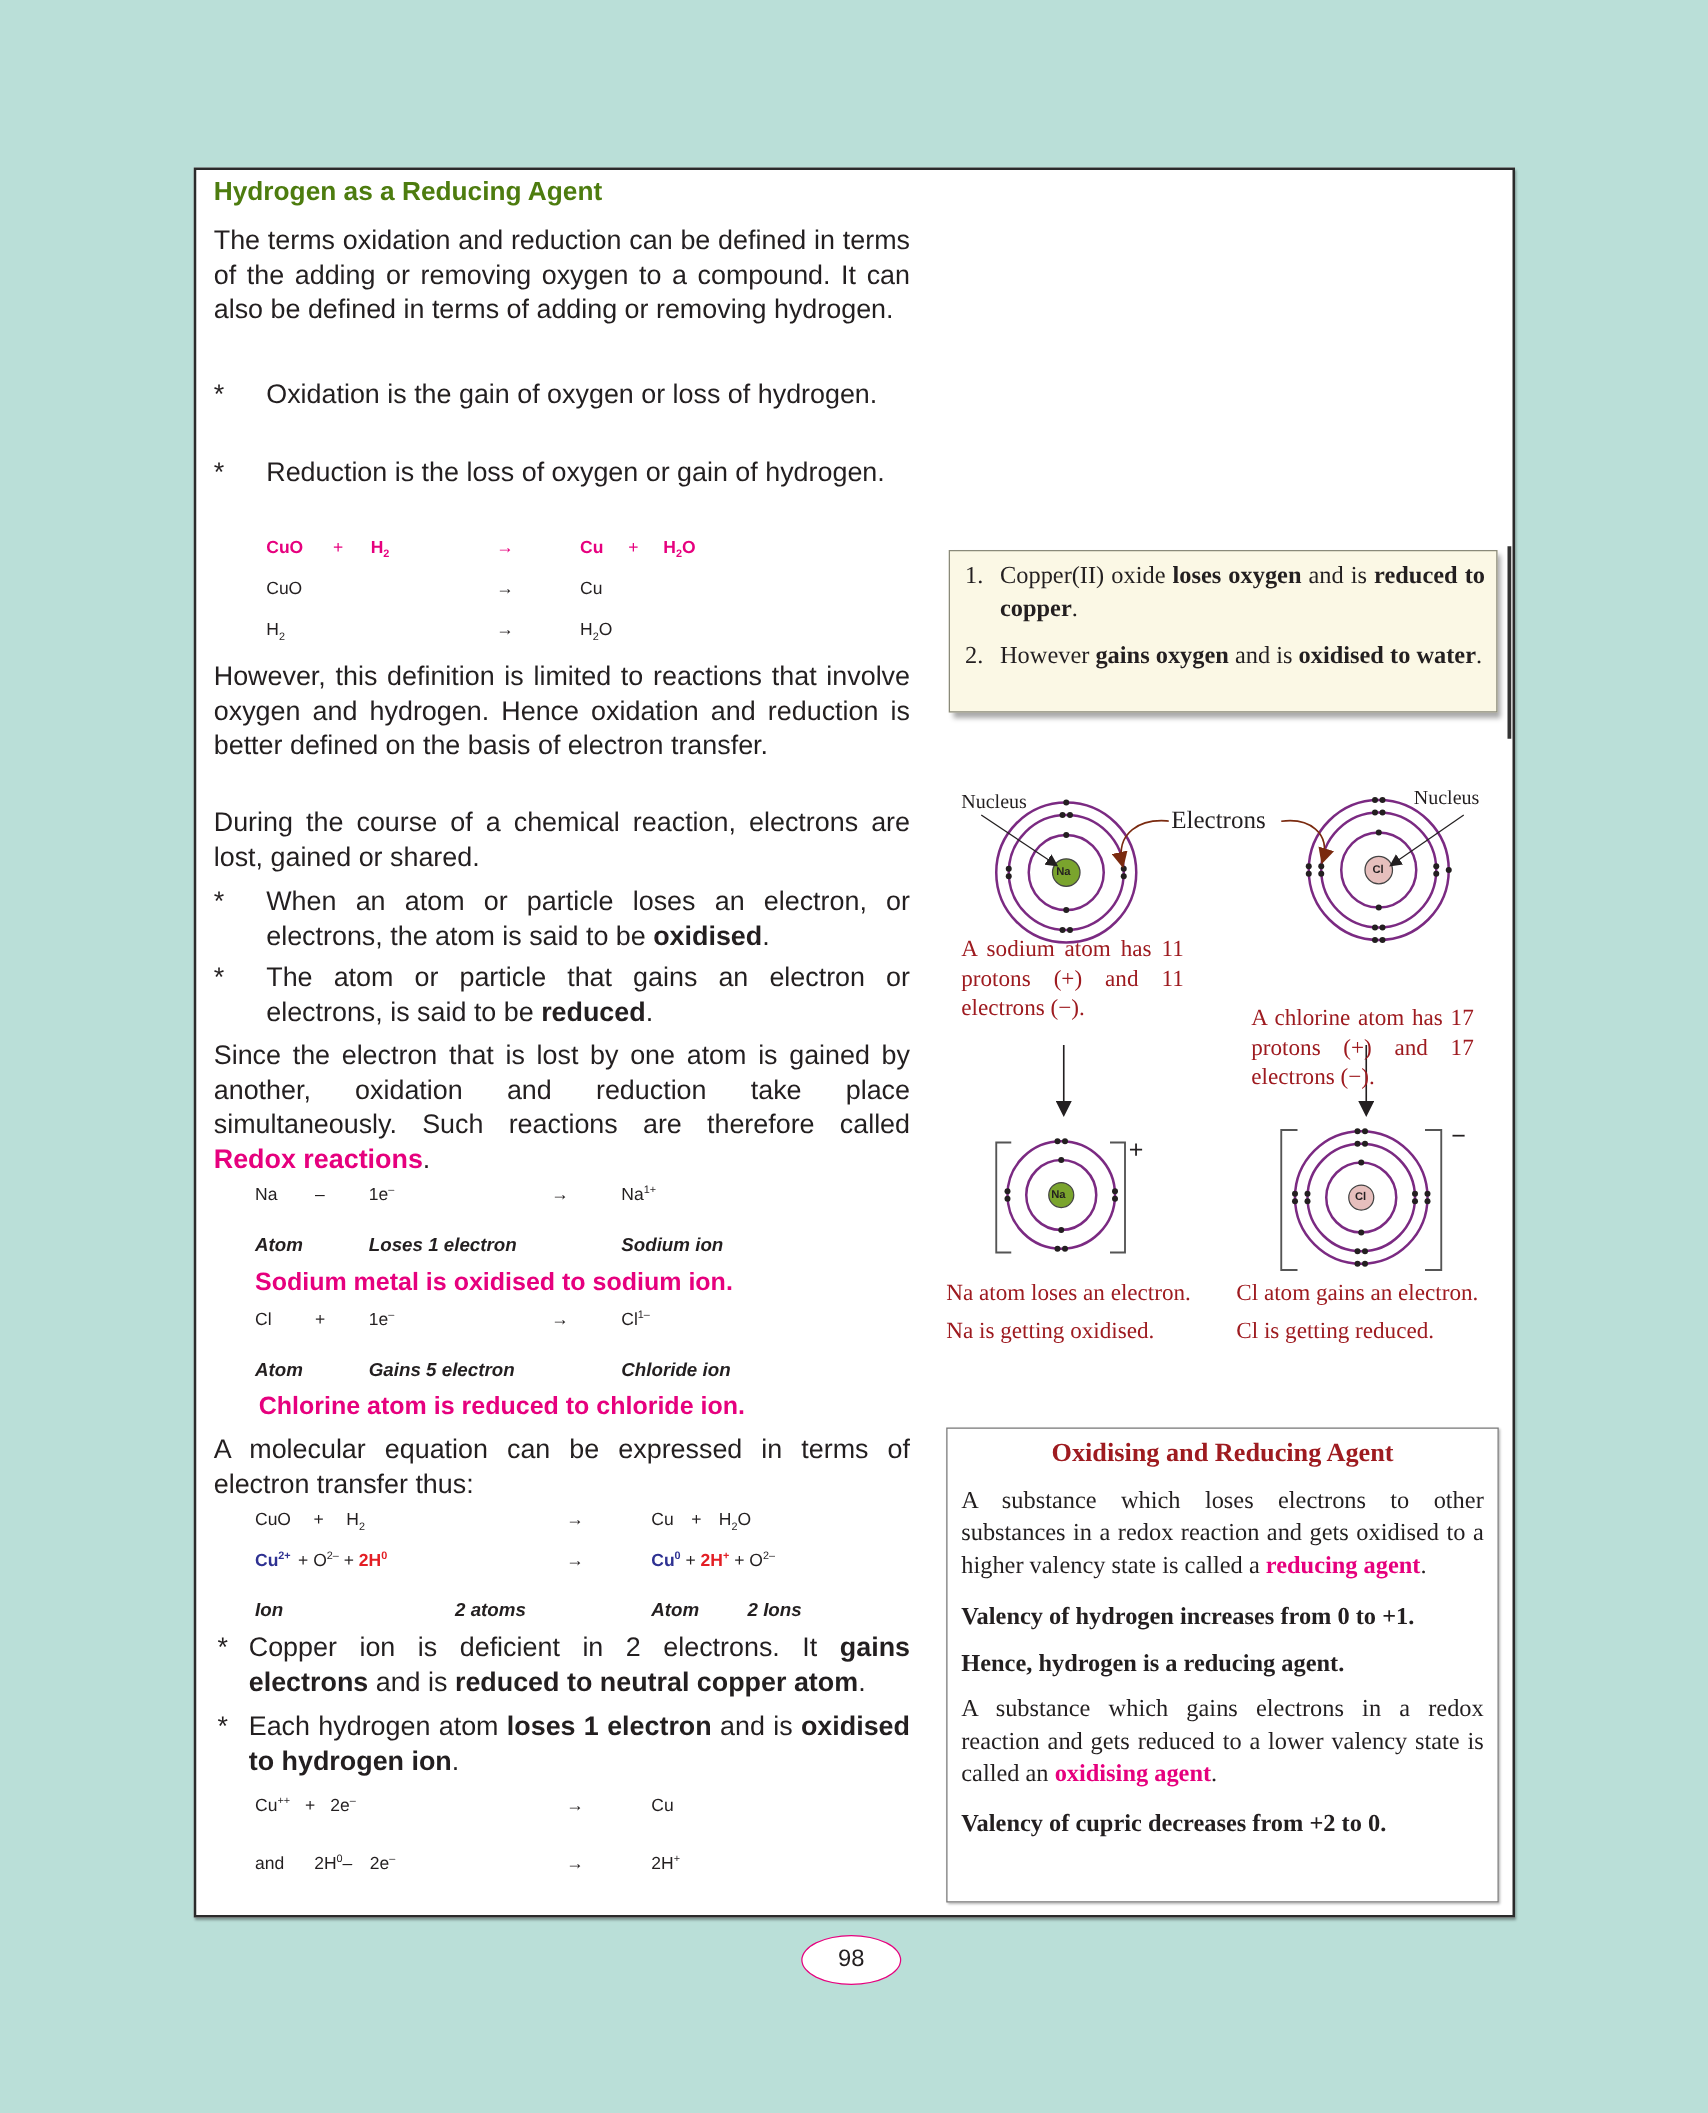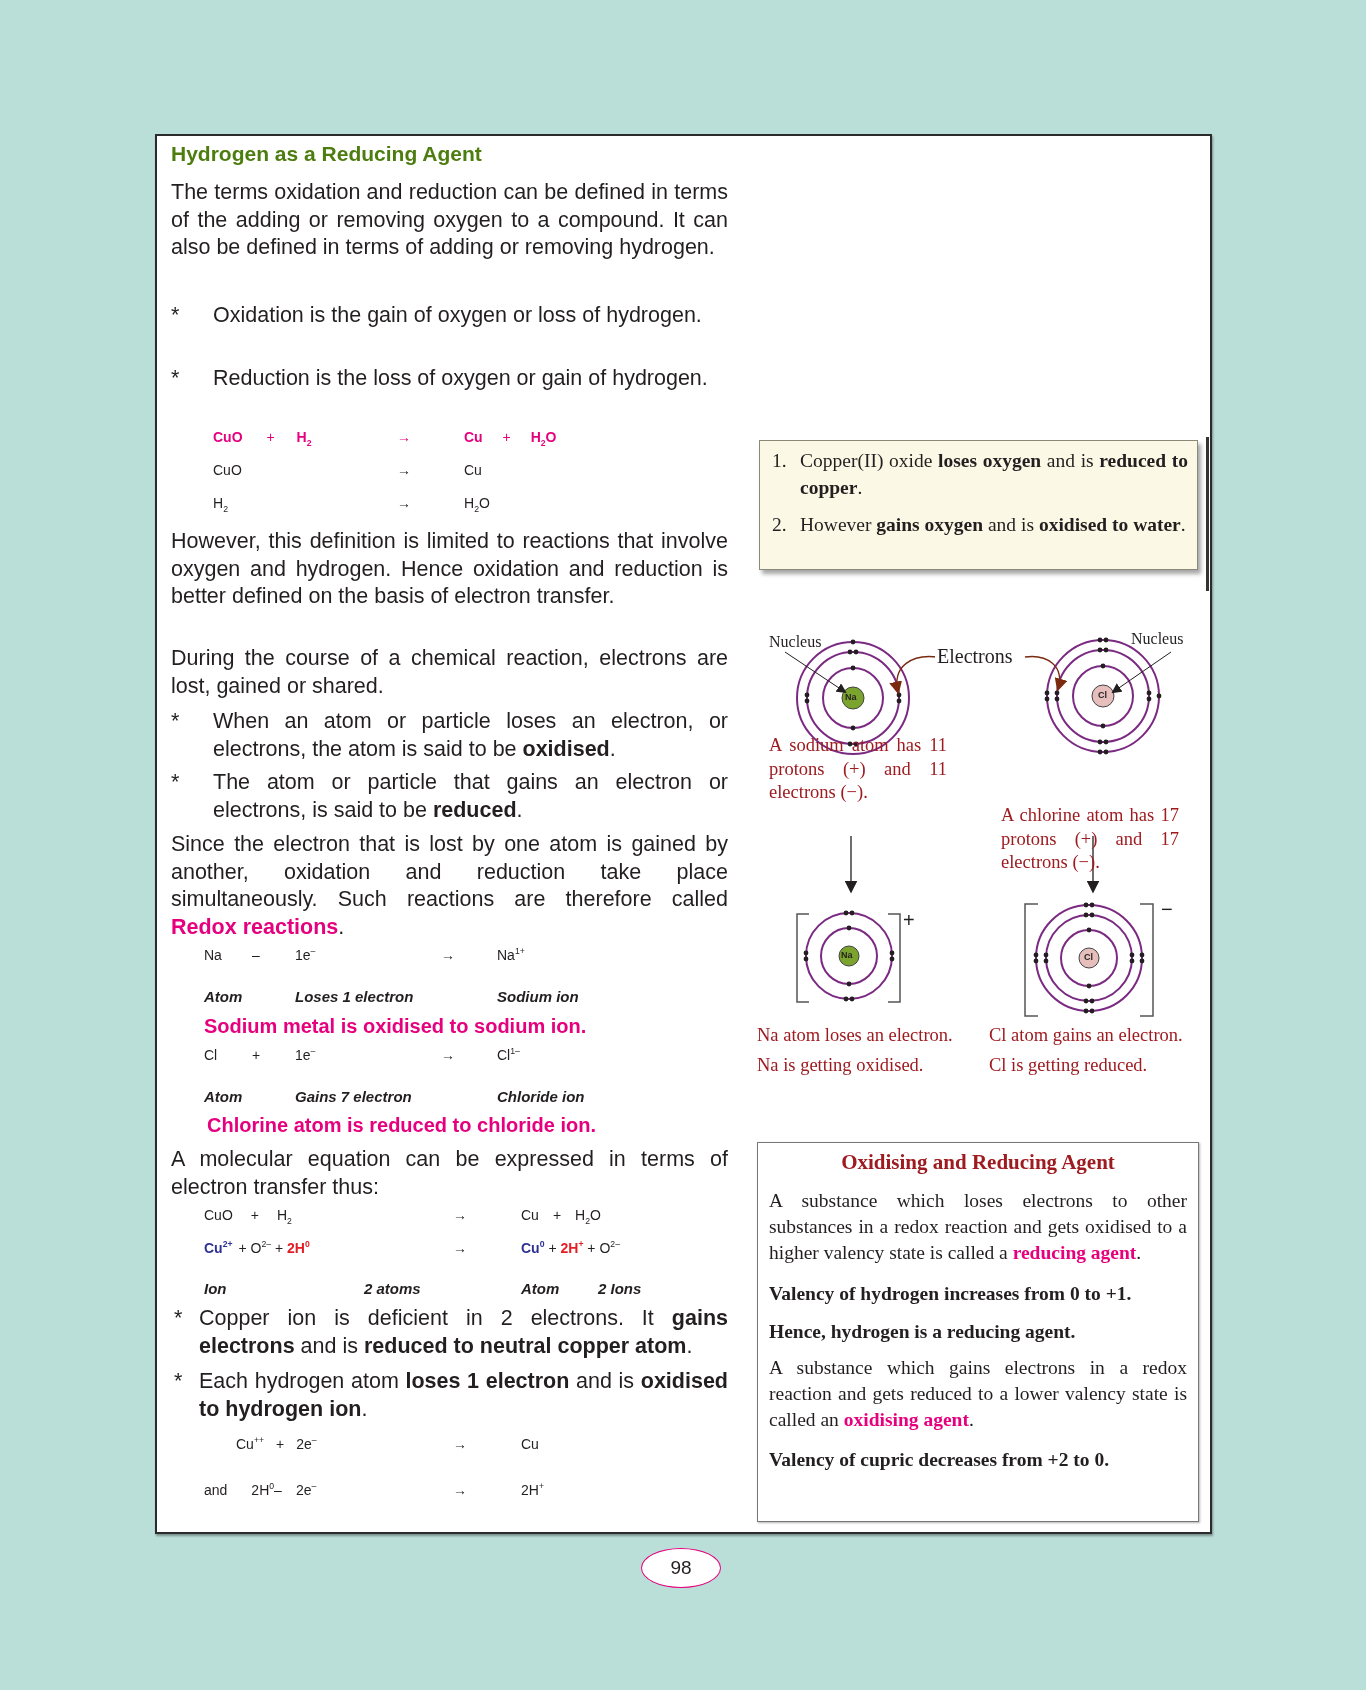--- a/index.html
+++ b/index.html
@@ -90,21 +90,21 @@
   <div class="abs small" style="left:138px;top:852px;">Loses 1 electron</div>
   <div class="abs small" style="left:340px;top:852px;">Sodium ion</div>
   <div class="abs magenta b" style="left:47px;top:879px;font-size:20px;">Sodium metal is oxidised to sodium ion.</div>
 
   <div class="eq" style="left:47px;top:911px;">Cl</div>
   <div class="eq" style="left:95px;top:911px;">+</div>
   <div class="eq" style="left:138px;top:911px;"><span>1e</span><sup>–</sup></div>
   <div class="eq" style="left:284px;top:911px;">→</div>
   <div class="eq" style="left:340px;top:911px;"><span>Cl</span><sup>1–</sup></div>
   <div class="abs small" style="left:47px;top:952px;">Atom</div>
-  <div class="abs small" style="left:138px;top:952px;">Gains 7 electron</div>
+  <div class="abs small" style="left:138px;top:952px;">Gains 5 electron</div>
   <div class="abs small" style="left:340px;top:952px;">Chloride ion</div>
   <div class="abs magenta b" style="left:50px;top:978px;font-size:20px;">Chlorine atom is reduced to chloride ion.</div>
 
   <div class="abs body" style="left:14px;top:1010px;width:557px;">A molecular equation can be expressed in terms of electron transfer thus:</div>
 
   <div class="eq" style="left:47px;top:1071px;">
     <span>CuO</span><span style="display:inline-block;width:18px"></span><span>+</span><span style="display:inline-block;width:18px"></span><span>H</span><sub>2</sub>
   </div>
   <div class="eq" style="left:296px;top:1071px;">→</div>
   <div class="eq" style="left:364px;top:1071px;">
@@ -134,21 +134,21 @@
 
   <div class="abs body" style="left:14px;top:1169px;width:557px;">
     <span class="star" style="left:3px">*</span>
     <div style="padding-left:28px;"><span>Copper ion is deficient in 2 electrons. It </span><b>gains electrons</b><span> and is </span><b>reduced to neutral copper atom</b><span>.</span></div>
   </div>
   <div class="abs body" style="left:14px;top:1232px;width:557px;">
     <span class="star" style="left:3px">*</span>
     <div style="padding-left:28px;"><span>Each hydrogen atom </span><b>loses 1 electron</b><span> and is </span><b>oxidised to hydrogen ion</b><span>.</span></div>
   </div>
 
-  <div class="eq" style="left:47px;top:1300px;margin-left:32px;">
+  <div class="eq" style="left:47px;top:1300px;">
     <span>Cu</span><sup>++</sup><span style="display:inline-block;width:12px"></span><span>+</span><span style="display:inline-block;width:12px"></span><span>2e</span><sup>–</sup>
   </div>
   <div class="eq" style="left:296px;top:1300px;">→</div>
   <div class="eq" style="left:364px;top:1300px;">Cu</div>
 
   <div class="eq" style="left:47px;top:1346px;">
     <span>and</span><span style="display:inline-block;width:24px"></span><span>2H</span><sup>0</sup><span>–</span><span style="display:inline-block;width:14px"></span><span>2e</span><sup>–</sup>
   </div>
   <div class="eq" style="left:296px;top:1346px;">→</div>
   <div class="eq" style="left:364px;top:1346px;"><span>2H</span><sup>+</sup></div>
@@ -268,21 +268,21 @@
   </svg>
 
   <div class="abs serif" style="left:612px;top:497px;font-size:16px;">Nucleus</div>
   <div class="abs serif" style="left:778px;top:509px;font-size:20px;background:#fff;padding:0 2px;">Electrons</div>
   <div class="abs serif" style="left:974px;top:494px;font-size:16px;">Nucleus</div>
   <div class="abs sans" style="left:688px;top:556px;font-size:9px;font-weight:bold;">Na</div>
   <div class="abs sans" style="left:941px;top:554px;font-size:9px;font-weight:bold;">Cl</div>
   <div class="abs sans" style="left:684px;top:814px;font-size:9px;font-weight:bold;">Na</div>
   <div class="abs sans" style="left:927px;top:816px;font-size:9px;font-weight:bold;">Cl</div>
 
-  <div class="cap" style="left:612px;top:598px;width:178px;">A sodium atom has 11 protons (+) and 11 electrons (−).</div>
+  <div class="cap" style="left:612px;top:613px;width:178px;">A sodium atom has 11 protons (+) and 11 electrons (−).</div>
   <div class="cap" style="left:844px;top:628px;width:178px;margin-top:40px;">A chlorine atom has 17 protons (+) and 17 electrons (−).</div>
 
   <div class="abs" style="left:746px;top:773px;font-size:20px;">+</div>
   <div class="abs" style="left:1004px;top:762px;font-size:20px;">−</div>
 
   <div class="cap" style="left:600px;top:888px;">Na atom loses an electron.</div>
   <div class="cap" style="left:600px;top:918px;">Na is getting oxidised.</div>
   <div class="cap" style="left:832px;top:888px;">Cl atom gains an electron.</div>
   <div class="cap" style="left:832px;top:918px;">Cl is getting reduced.</div>
 </div>

